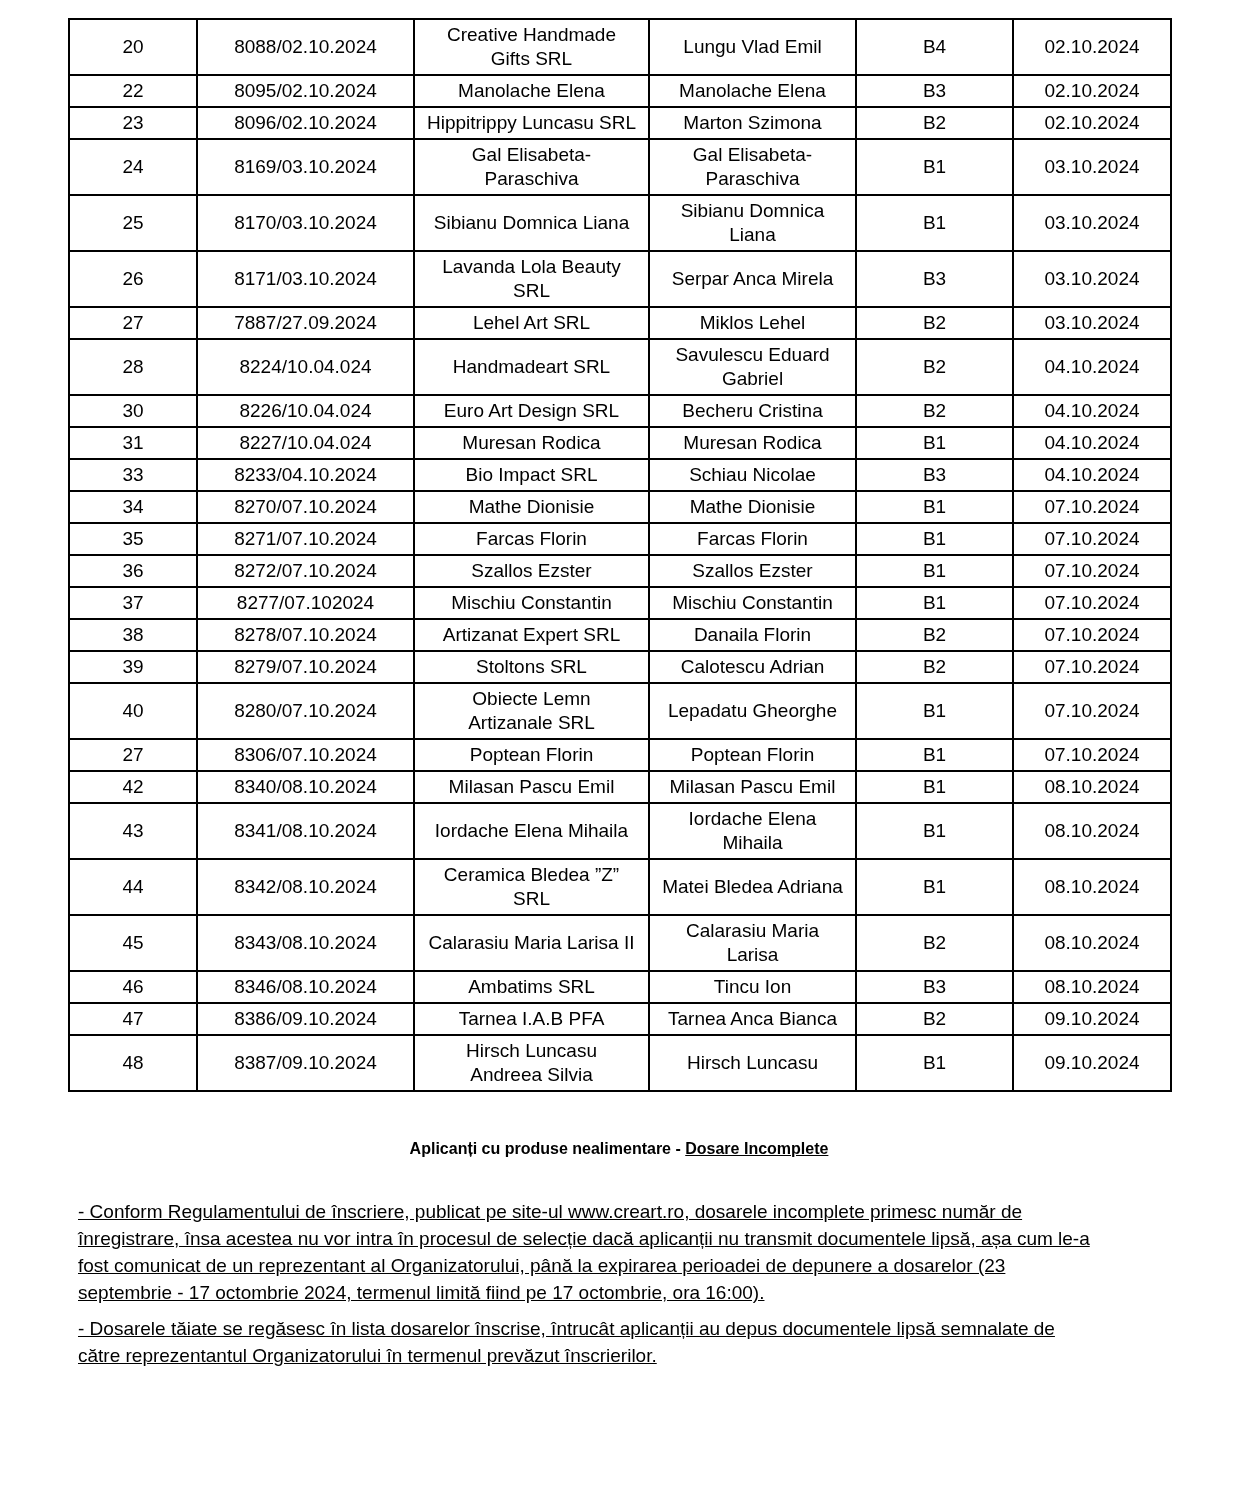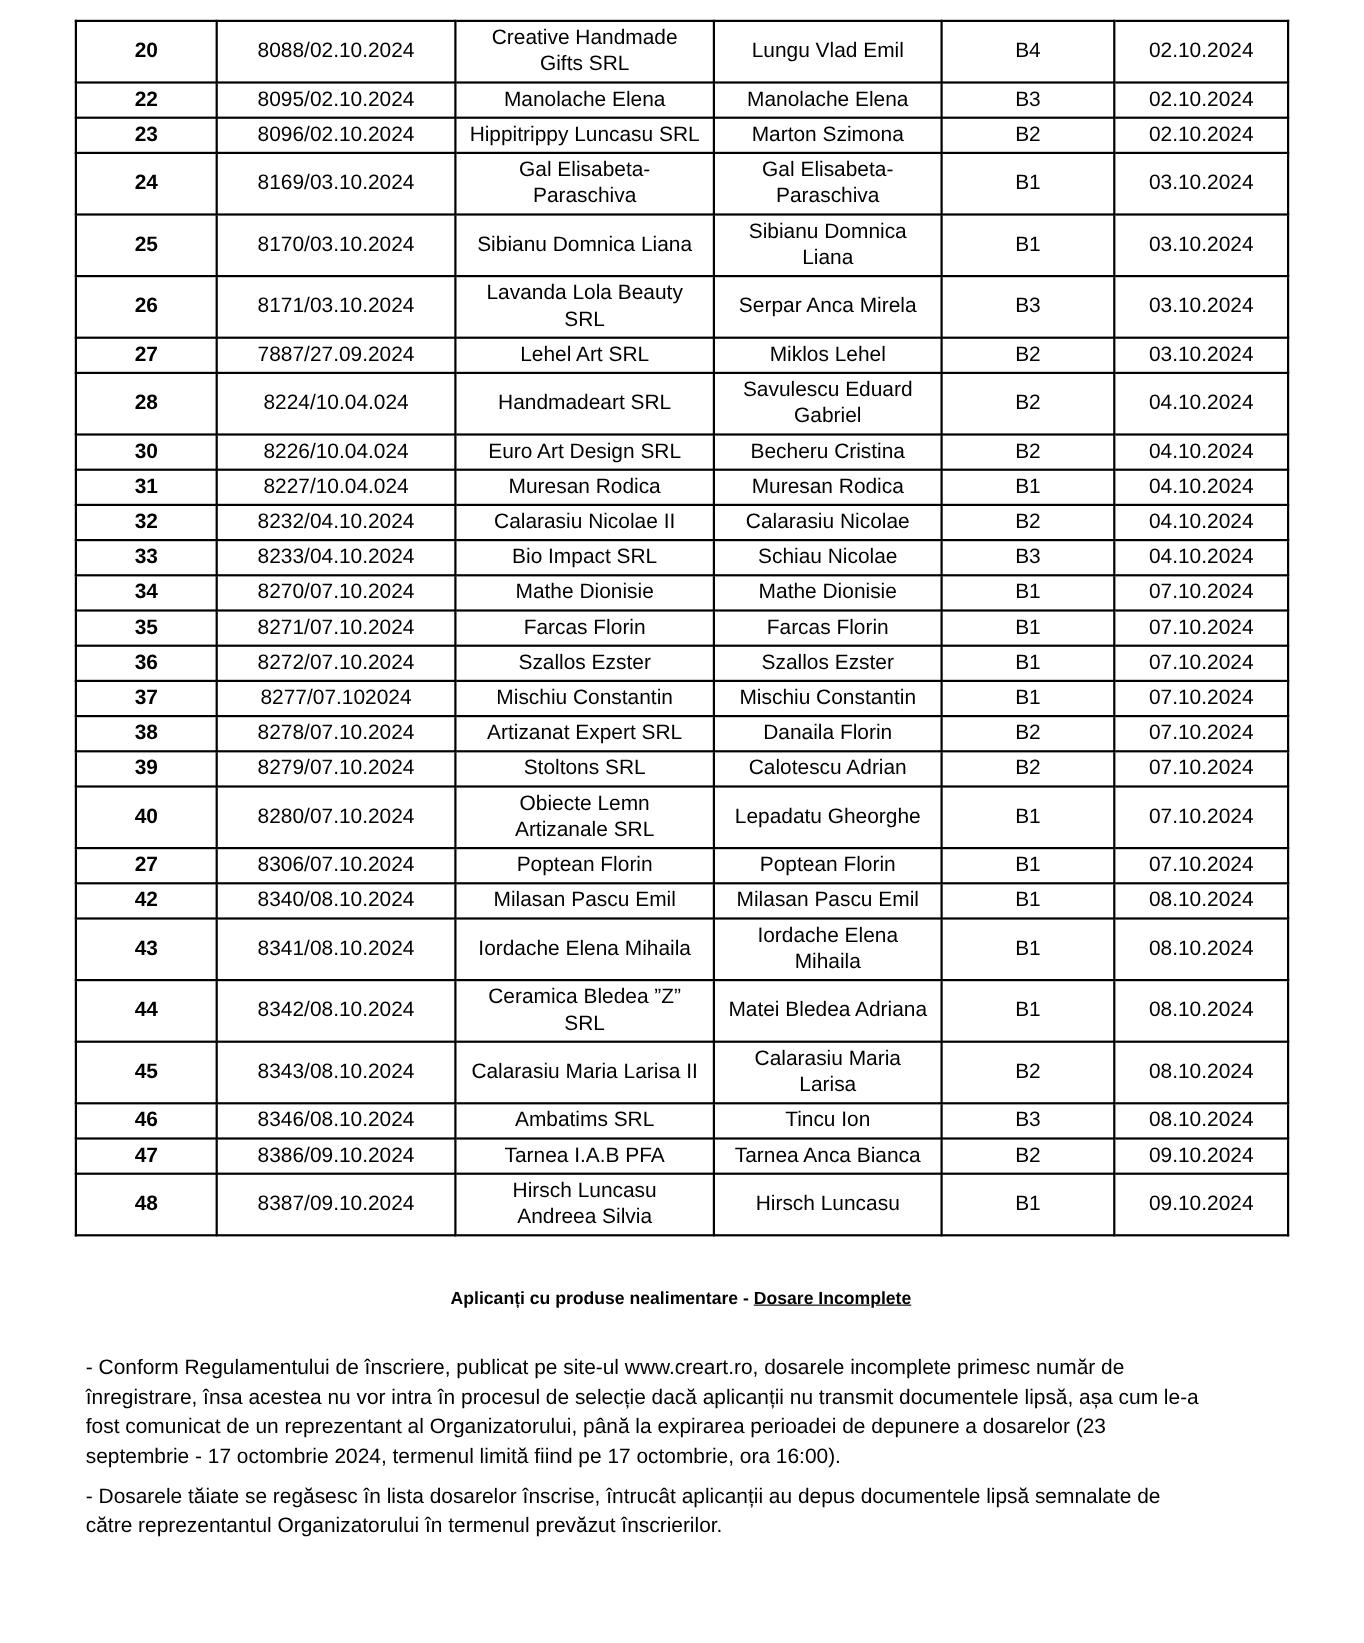--- a/index.html
+++ b/index.html
@@ -31,41 +31,42 @@
     padding: 3px 4px;
     white-space: pre-line;
     overflow: hidden;
   }
   table.reg-table col.c-index  { width: 128px; }
   table.reg-table col.c-reg    { width: 217px; }
   table.reg-table col.c-comp   { width: 235px; }
   table.reg-table col.c-appl   { width: 207px; }
   table.reg-table col.c-cat    { width: 157px; }
   table.reg-table col.c-date   { width: 158px; }
-  table.reg-table td.cell-index { font-weight: bold; }
+  table.reg-table td.cell-index { font-weight: normal; }
 
   .section-heading {
     margin: 48px 0 0 68px;
     width: 1102px;
     text-align: center;
     font-size: 16px;
     font-weight: bold;
   }
   .section-heading .underlined {
     text-decoration: underline;
   }
   .notes {
     margin: 40px 72px 0 78px;
   }
   .note {
     font-size: 19px;
     line-height: 27px;
     white-space: pre-line;
     margin: 0 0 9px 0;
     text-align: left;
+    text-decoration: underline;
   }
 </style>
 </head>
 <body>
 
 <div class="page">
 
   <table class="reg-table">
     <colgroup>
       <col class="c-index">
@@ -156,28 +157,20 @@
         </tr>
         <tr>
           <td class="cell-index">31</td>
           <td class="cell-registration">8227/10.04.024</td>
           <td class="cell-company">Muresan Rodica</td>
           <td class="cell-applicant">Muresan Rodica</td>
           <td class="cell-category">B1</td>
           <td class="cell-date">04.10.2024</td>
         </tr>
         <tr>
-          <td class="cell-index">32</td>
-          <td class="cell-registration">8232/04.10.2024</td>
-          <td class="cell-company">Calarasiu Nicolae II</td>
-          <td class="cell-applicant">Calarasiu Nicolae</td>
-          <td class="cell-category">B2</td>
-          <td class="cell-date">04.10.2024</td>
-        </tr>
-        <tr>
           <td class="cell-index">33</td>
           <td class="cell-registration">8233/04.10.2024</td>
           <td class="cell-company">Bio Impact SRL</td>
           <td class="cell-applicant">Schiau Nicolae</td>
           <td class="cell-category">B3</td>
           <td class="cell-date">04.10.2024</td>
         </tr>
         <tr>
           <td class="cell-index">34</td>
           <td class="cell-registration">8270/07.10.2024</td>

